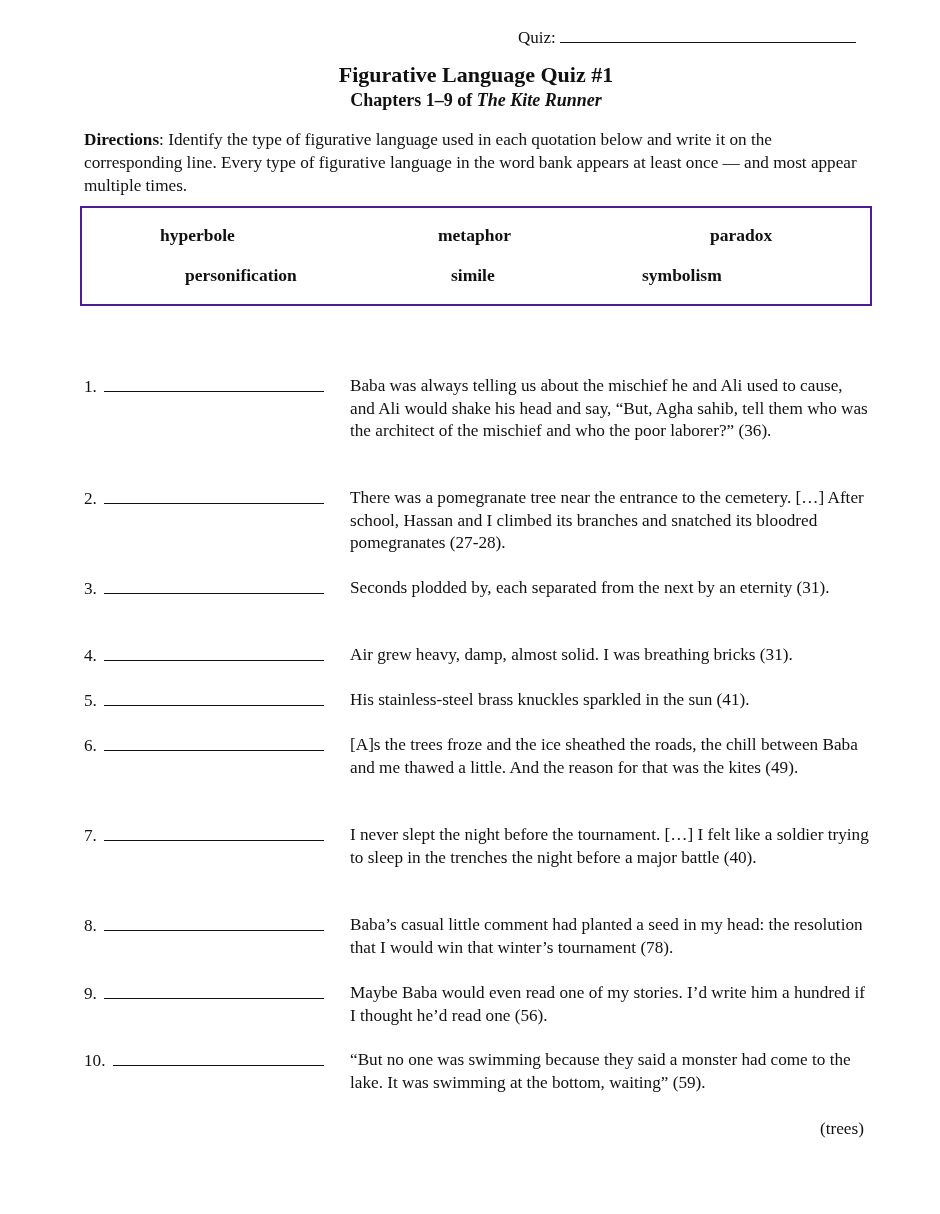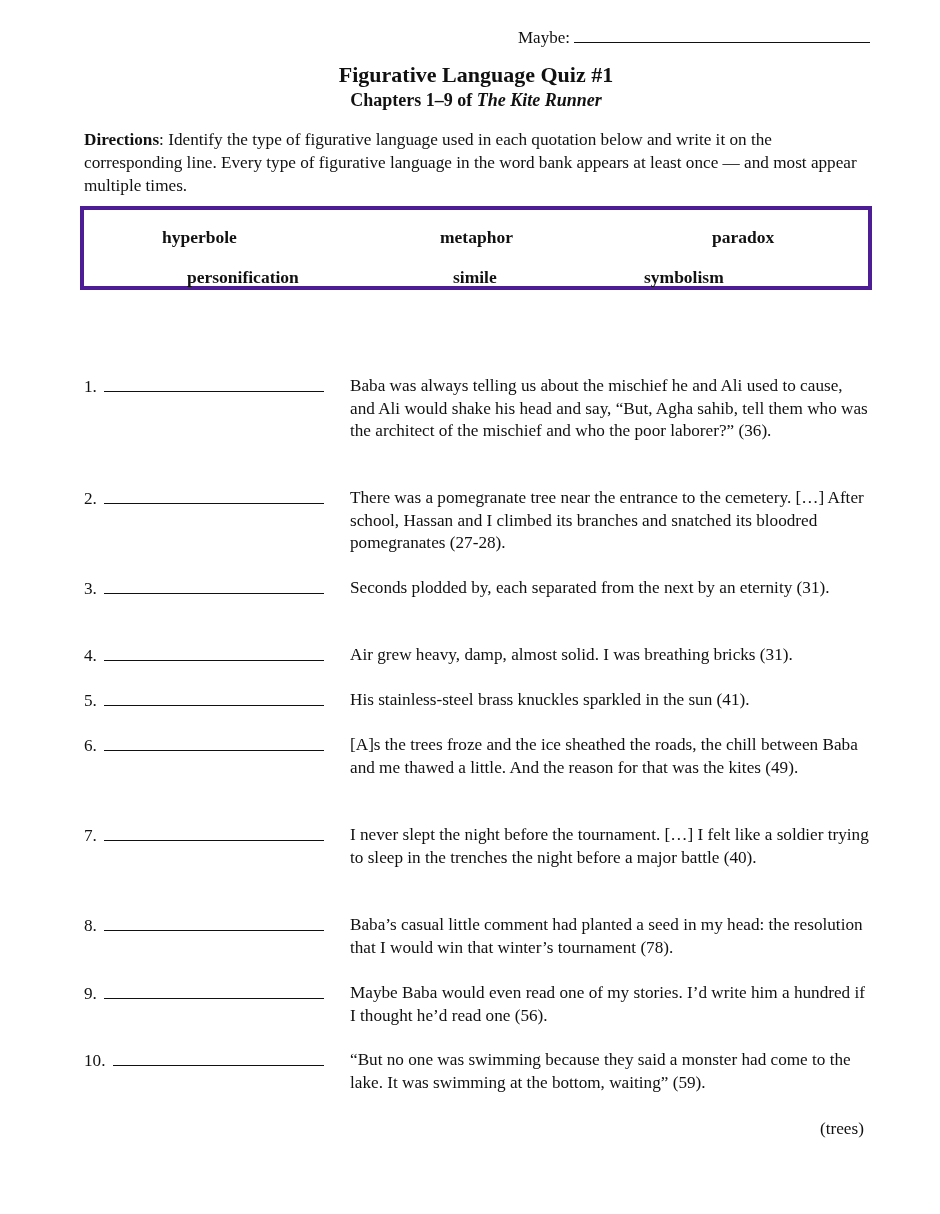--- a/index.html
+++ b/index.html
@@ -24,22 +24,22 @@
     position: absolute; top: 89px; left: 0; width: 952px; text-align: center;
     font-weight: bold; font-size: 18px; line-height: 22px;
   }
   .subtitle i { font-style: italic; }
   .directions {
     position: absolute; top: 128px; left: 84px; width: 790px;
     font-size: 17.2px; line-height: 23px;
   }
   .directions b { font-weight: bold; }
   .word-bank {
-    position: absolute; top: 206px; left: 80px; width: 792px; height: 84px;
-    border: 4px solid #4c1d95; box-sizing: border-box;
+    position: absolute; top: 206px; left: 80px; width: 792px; height: 100px;
+    border: 2px solid #4c1d95; box-sizing: border-box;
   }
   .wb-word {
     position: absolute; font-weight: bold; font-size: 17.5px; line-height: 22px;
   }
   .question {
     position: absolute; left: 84px; width: 800px;
   }
   .q-num {
     position: absolute; left: 0; top: 0; font-size: 17.2px; line-height: 23px;
   }
@@ -51,21 +51,21 @@
     font-size: 17.2px; line-height: 22.7px;
   }
   .over {
     position: absolute; top: 1118px; left: 820px; font-size: 17.2px; line-height: 22px;
   }
 </style>
 </head>
 <body>
 
 <div class="name-line">
-  <span>Maybe:</span><span class="blank"></span>
+  <span>Quiz:</span><span class="blank"></span>
 </div>
 
 <div class="title">Figurative Language Quiz #1</div>
 <div class="subtitle"><span>Chapters 1–9 of </span><i>The Kite Runner</i></div>
 
 <div class="directions"><b>Directions</b><span>: Identify the type of figurative language used in each quotation below and write it on the corresponding line. Every type of figurative language in the word bank appears at least once — and most appear multiple times.</span></div>
 
 <div class="word-bank">
   <span class="wb-word" style="left:78px; top:16px;">hyperbole</span>
   <span class="wb-word" style="left:356px; top:16px;">metaphor</span>

